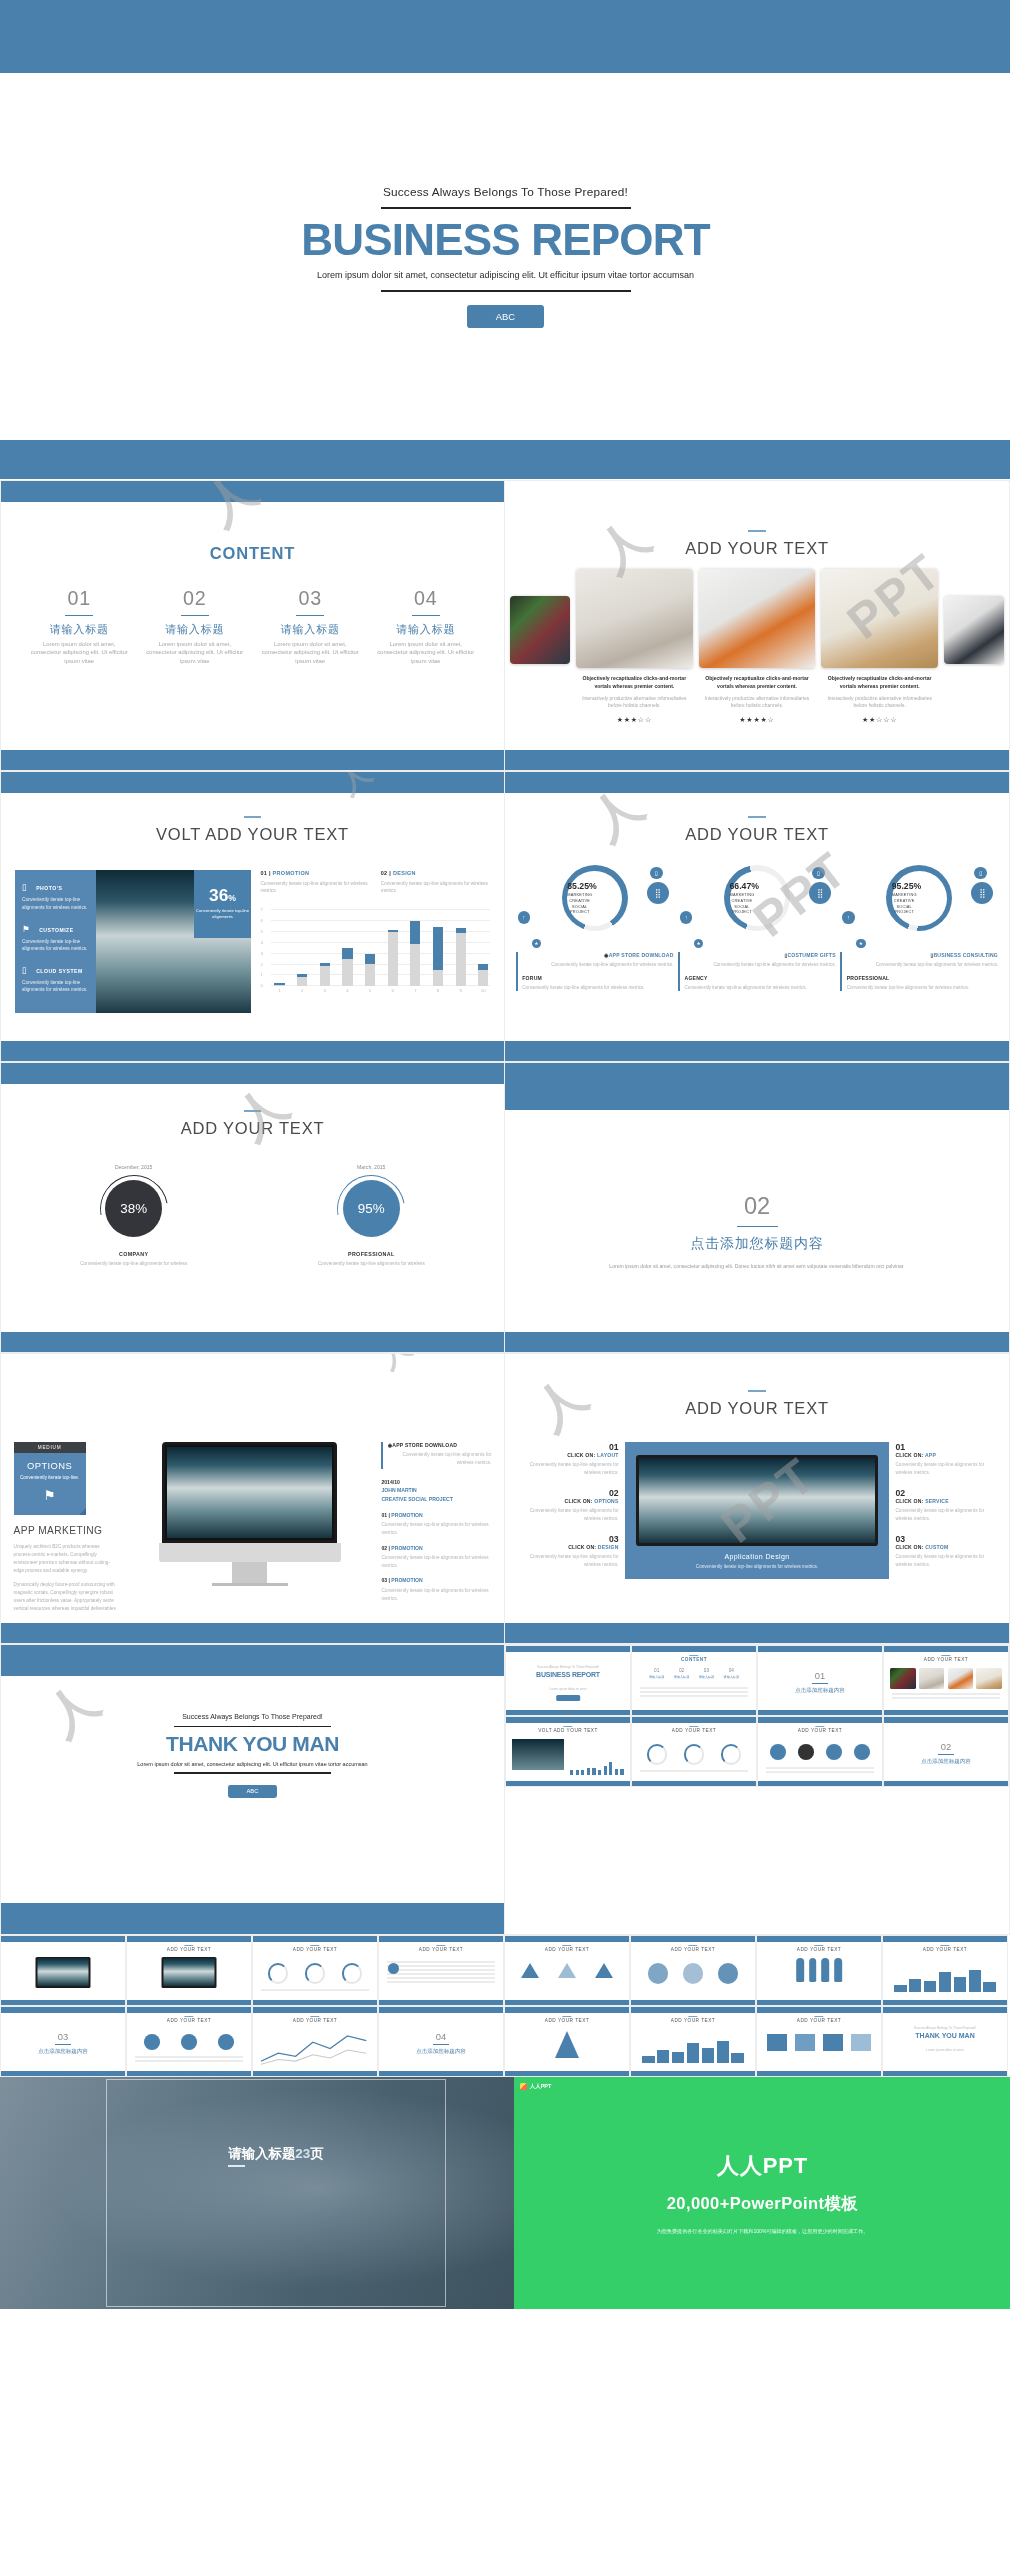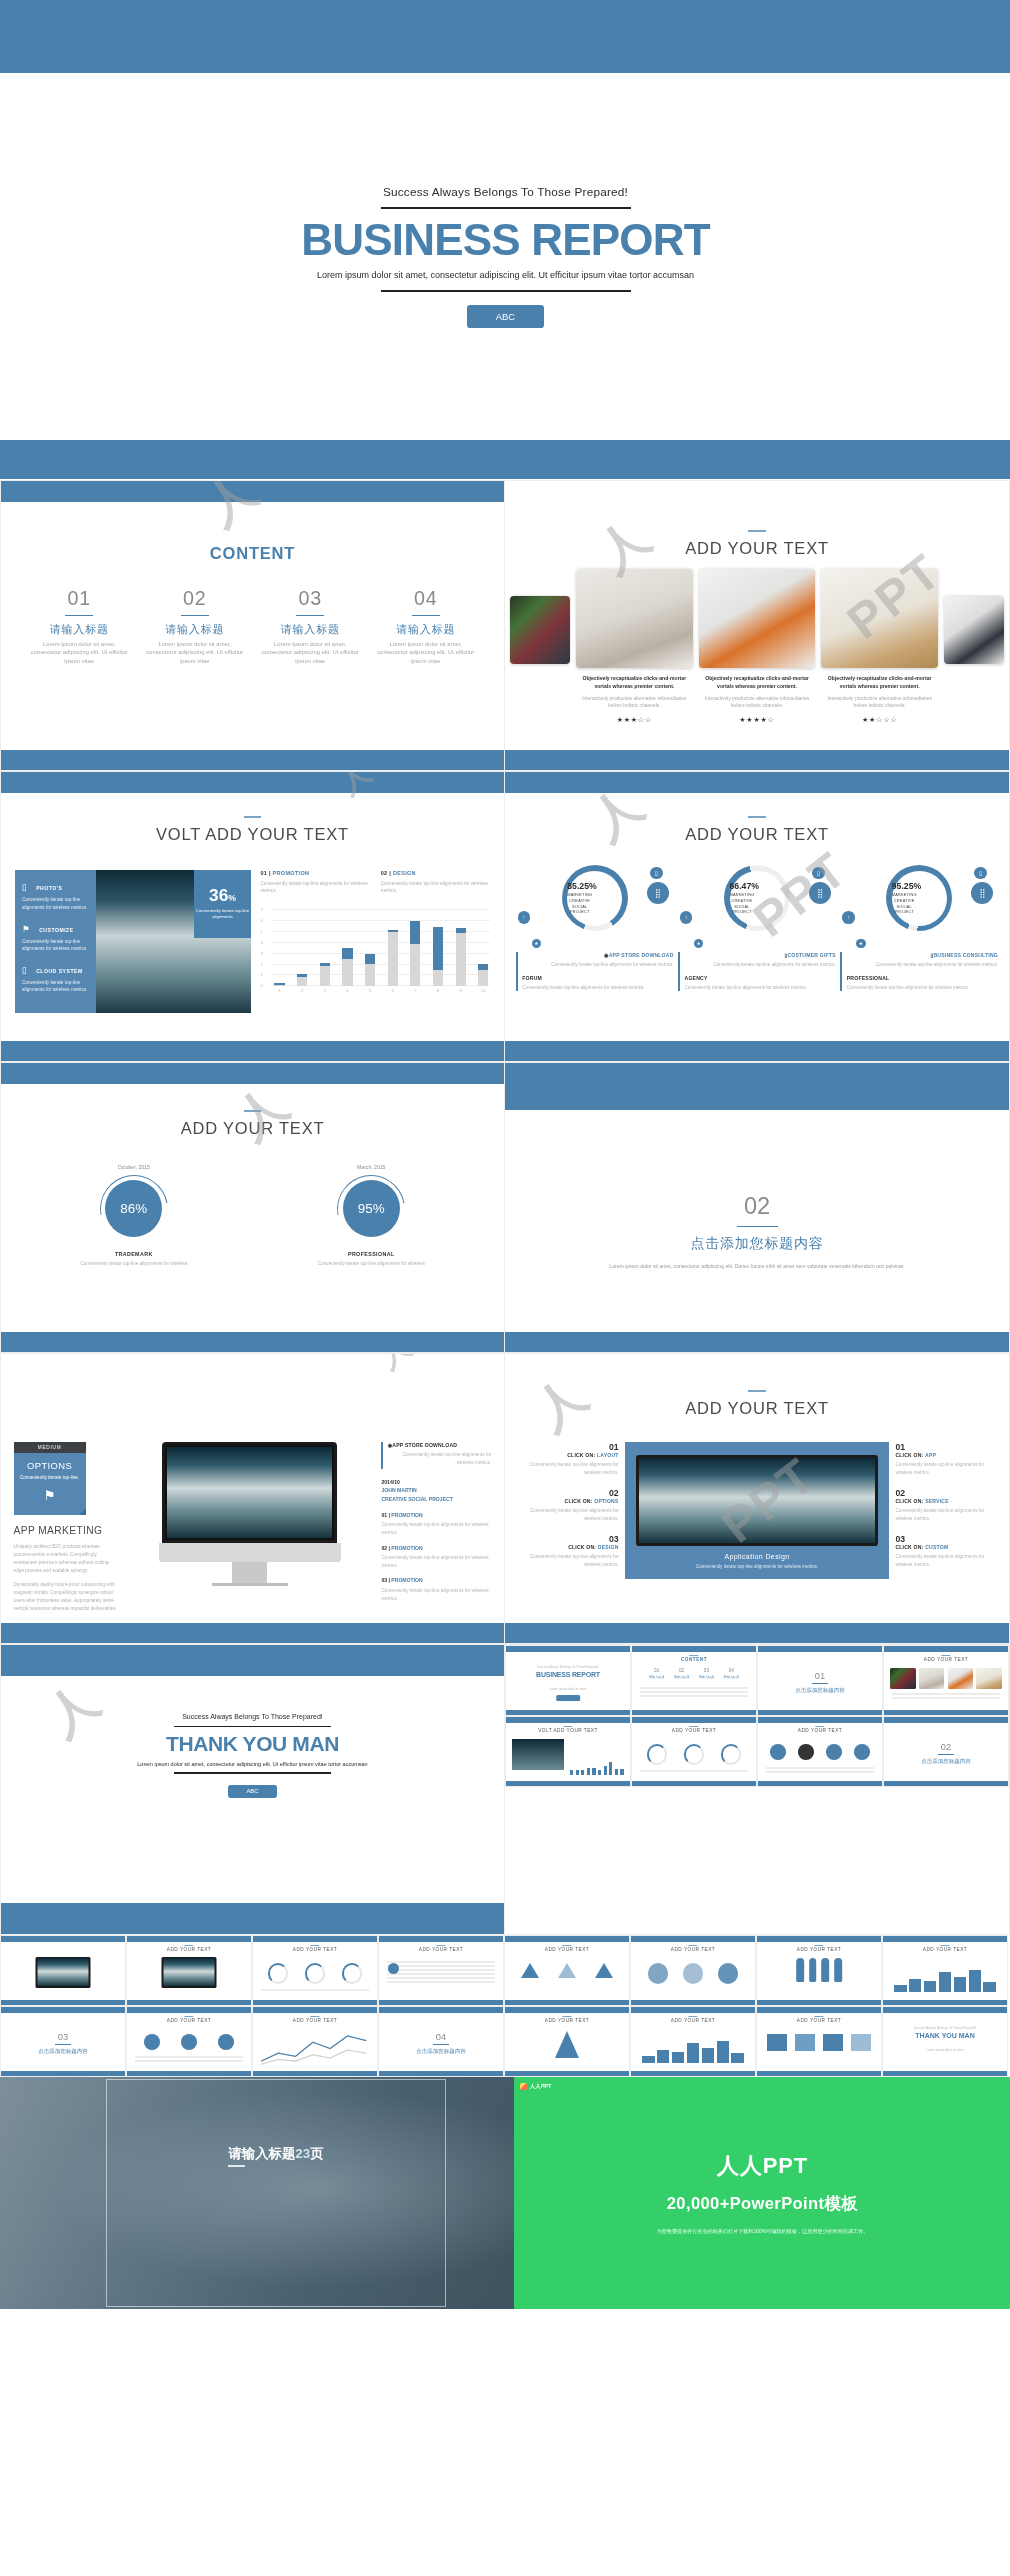--- a/index.html
+++ b/index.html
@@ -551,23 +551,23 @@
   <div class="srow">
 
     <div class="slide">
       <div class="band-t"></div>
       <div class="sl-head" style="top:47px;">
         <div class="sl-dash"></div>
         <div class="sl-title">ADD YOUR TEXT</div>
       </div>
       <div class="pcts" id="pct-host">
           <div class="pc">
-            <div class="pcdate">October, 2015</div>
-            <div class="pcball" style="background:#4a80ac">86%</div>
-            <div class="pctit">TRADEMARK</div>
+            <div class="pcdate">December, 2015</div>
+            <div class="pcball dark" style="background:#34353a">38%</div>
+            <div class="pctit">COMPANY</div>
             <div class="pctxt">Conveniently iterate top-line alignments for wireless</div>
           </div>
           <div class="pc">
             <div class="pcdate">March, 2015</div>
             <div class="pcball" style="background:#4a80ac">95%</div>
             <div class="pctit">PROFESSIONAL</div>
             <div class="pctxt">Conveniently iterate top-line alignments for wireless</div>
           </div>
         </div>
       <div class="band-b"></div>

